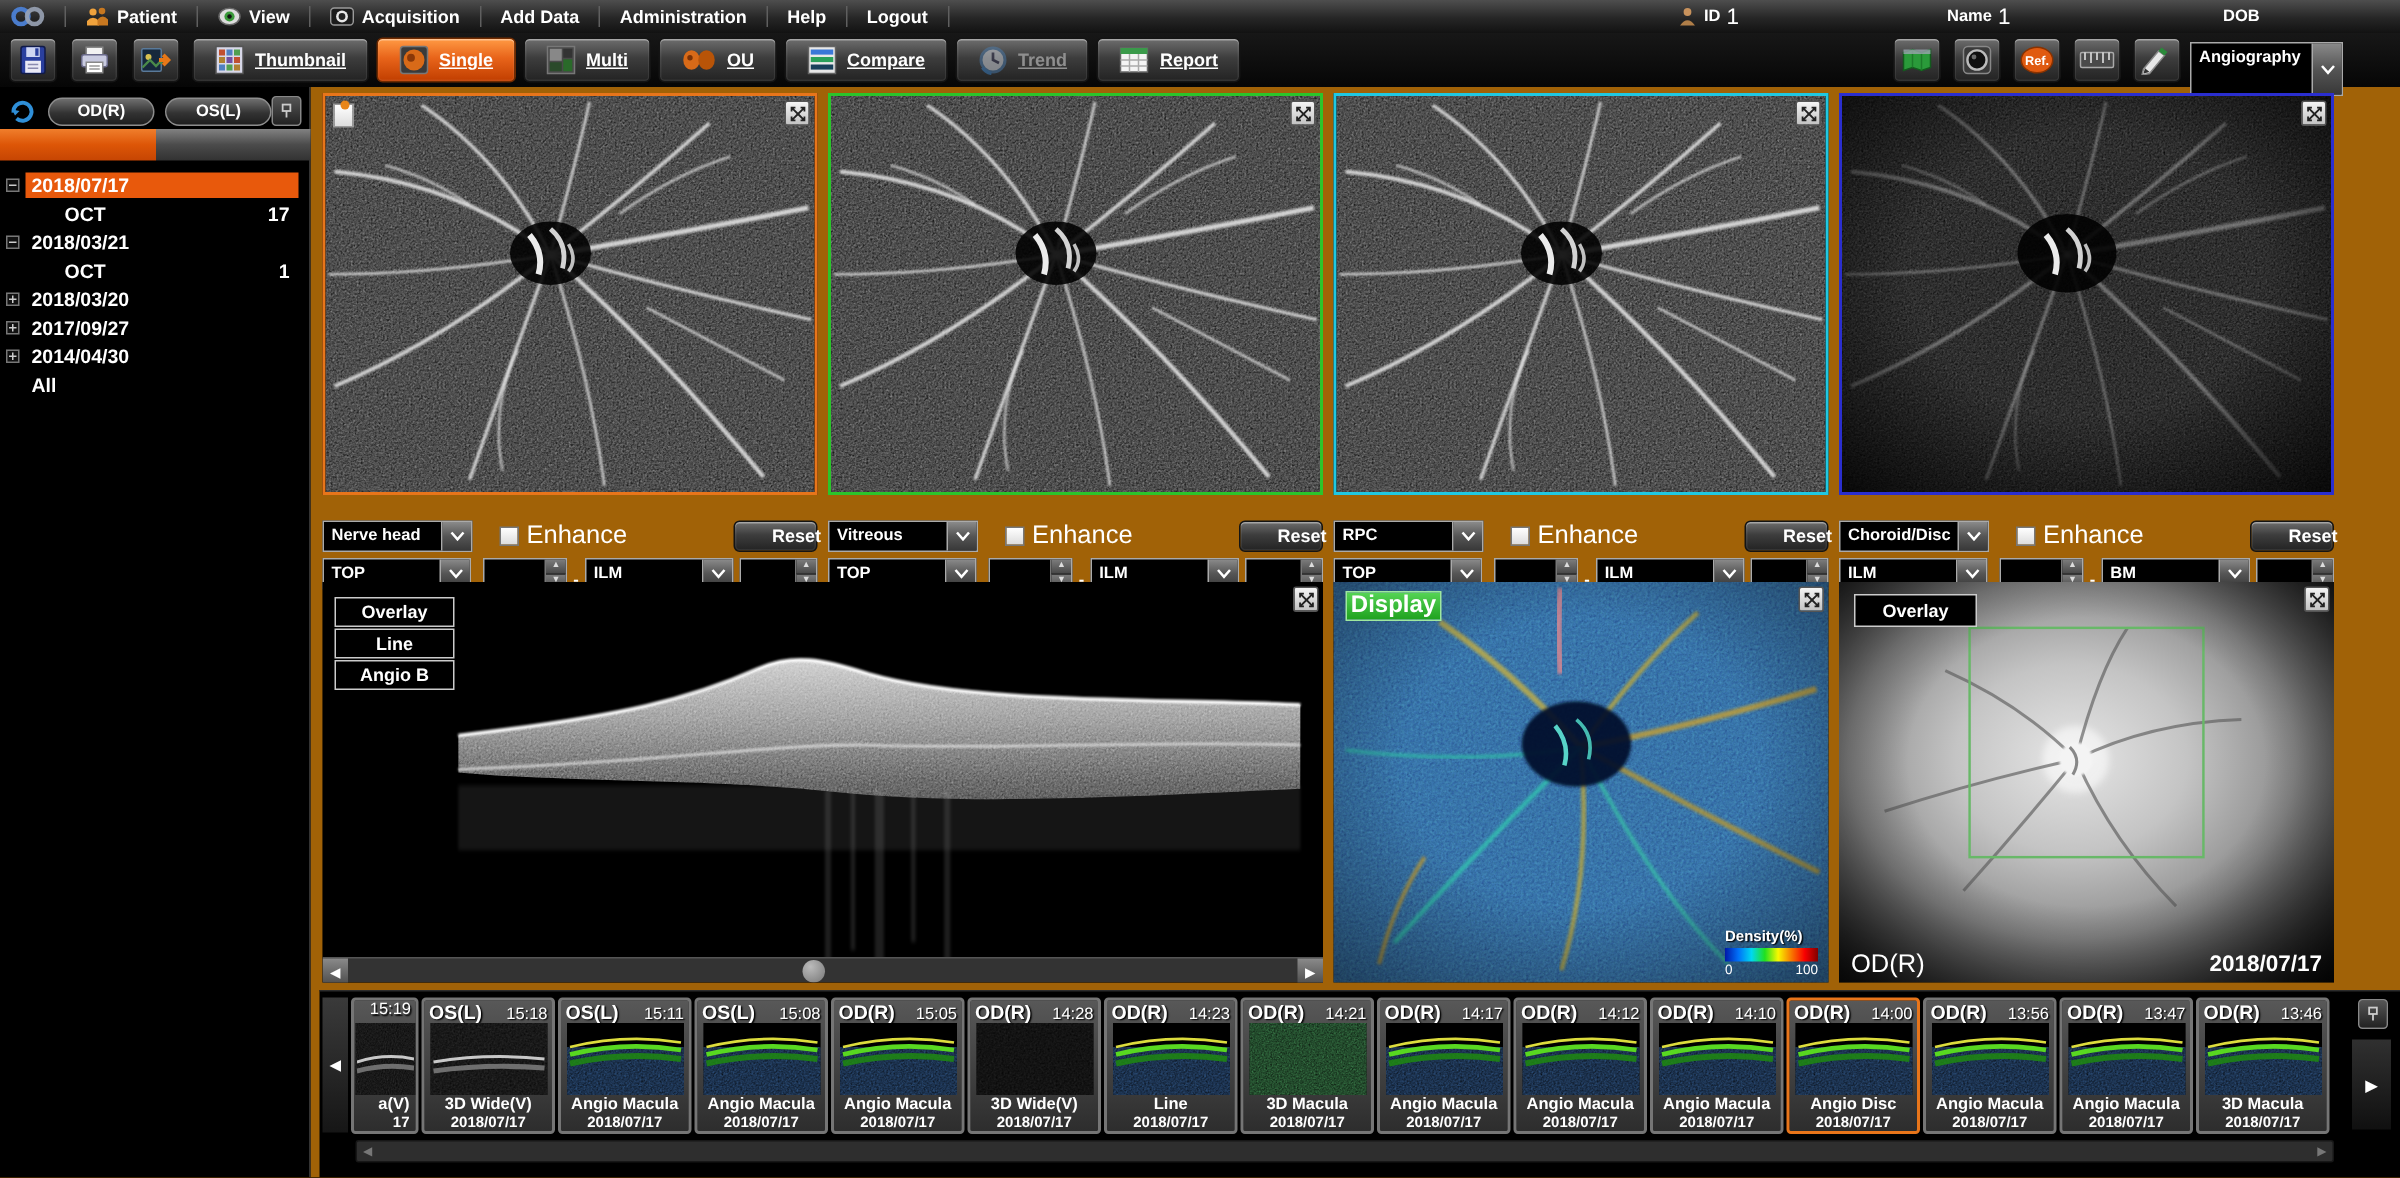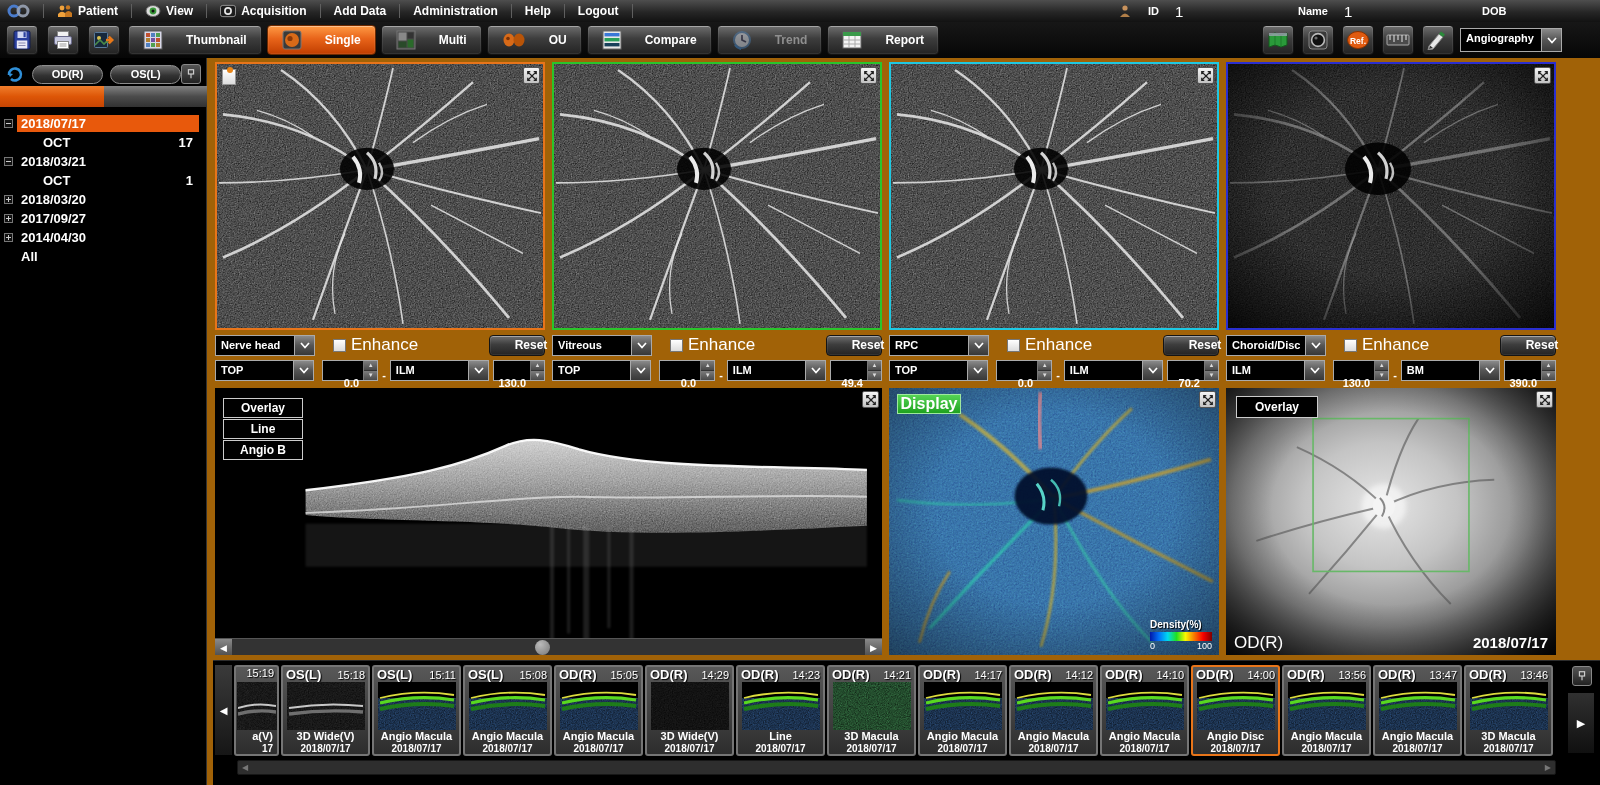--- a/index.html
+++ b/index.html
@@ -7,38 +7,38 @@
   #app{position:relative;width:1600px;height:785px;background:#a16207;overflow:hidden;}
 
   
   #menubar{position:absolute;left:0;top:0;width:1600px;height:22px;
     background:linear-gradient(#4e4e4e,#262626 55%,#121212);display:flex;align-items:center;}
   #menu-items{display:flex;align-items:center;height:100%;}
   .menu-item{display:flex;align-items:center;gap:5px;color:#fff;font-weight:bold;font-size:12px;padding:0 4px;cursor:default;}
   .sep{width:1px;height:14px;background:#5f5f5f;margin:0 9px;}
   .mi-ic{width:16px;height:16px;display:inline-flex;}
   #logo{width:30px;height:18px;margin-left:4px;display:flex;}
-  .patinfo{position:absolute;top:0;height:22px;display:flex;align-items:center;gap:16px;color:#fff;font-size:11px;font-weight:bold;}
+  .patinfo{position:absolute;top:0;height:22px;display:flex;align-items:center;gap:4px;color:#fff;font-size:11px;font-weight:bold;}
   .patinfo .big{font-size:15px;font-weight:normal;}
   #pat-id{left:1118px;} #pat-name{left:1298px;} #pat-dob{left:1482px;}
 
   
   #toolbar{position:absolute;left:0;top:22px;width:1600px;height:36px;background:linear-gradient(#171717,#060606);}
   .btn3d{background:linear-gradient(#6e6e6e,#3d3d3d 45%,#232323);border:1px solid #141414;border-radius:4px;
     box-shadow:inset 0 1px 0 rgba(255,255,255,.35), inset 0 0 0 1px rgba(255,255,255,.07);}
   .iconbtn{width:32px;height:30px;display:flex;align-items:center;justify-content:center;}
   #file-buttons{position:absolute;left:6px;top:3px;display:flex;gap:9px;}
   #view-buttons{position:absolute;left:128px;top:3px;display:flex;gap:5px;}
-  .viewbtn{height:30px;display:flex;align-items:center;gap:23px;padding:0 14px;color:#fff;font-weight:bold;font-size:12px;}
+  .viewbtn{height:30px;display:flex;align-items:center;gap:7px;padding:0 14px;color:#fff;font-weight:bold;font-size:12px;text-decoration:underline;}
   .viewbtn.active{background:linear-gradient(#ff9a44,#e8641a 45%,#c13e00);border-color:#6e2a00;}
   .viewbtn.disabled{color:#8f8f8f;}
   .viewbtn.disabled .ic{opacity:.45;}
   #tool-buttons{position:absolute;right:146px;top:3px;display:flex;gap:8px;}
   .ic{display:inline-flex;align-items:center;justify-content:center;}
-  #mode-select{position:absolute;right:38px;top:6px;width:102px;height:24px;}
+  #mode-select{position:absolute;right:38px;top:6px;width:102px;height:36px;}
 
   
   .dd{display:flex;height:21px;background:#000;border:1px solid #aaa;align-items:stretch;}
   .dd-label{flex:1;color:#fff;font-size:11px;font-weight:bold;padding:3px 4px 0 5px;white-space:nowrap;overflow:hidden;}
   .dd-btn{width:20px;background:linear-gradient(#8a8a8a,#555 50%,#383838);border-left:1px solid #aaa;display:flex;align-items:center;justify-content:center;}
   .spin{display:flex;height:21px;background:#000;border:1px solid #aaa;}
   .spin-val{flex:1;color:#fff;font-size:11px;font-weight:bold;text-align:right;padding:3px 4px 0 0;margin-top:13px;}
   .spin-arrows{width:14px;display:flex;flex-direction:column;border-left:1px solid #777;}
   .spin-arrows span{flex:1;background:linear-gradient(#7c7c7c,#4a4a4a);color:#ddd;font-size:6px;line-height:9px;text-align:center;}
   .spin-arrows span+span{border-top:1px solid #333;}
@@ -67,21 +67,21 @@
   .trow.child{padding-left:22px;}
 
   
   .apanel{position:absolute;top:62px;width:330px;}
   .frame{position:relative;width:330px;height:268px;background:#000;border:2px solid #888;overflow:hidden;}
   .fill{width:100%;height:100%;display:block;}
   .expand{position:absolute;right:3px;top:3px;width:17px;height:17px;background:linear-gradient(#f4f4f4,#c2c2c2);
     border:1px solid #555;border-radius:2px;display:flex;align-items:center;justify-content:center;z-index:5;}
   .noteic{position:absolute;left:5px;top:5px;width:14px;height:16px;background:linear-gradient(#fff,#ddd);border:1px solid #999;z-index:5;}
   .noteic::before{content:"";position:absolute;left:4px;top:-3px;width:6px;height:6px;background:#e8861a;border-radius:50%;}
-  .rowA{display:flex;align-items:center;height:22px;margin-top:4px;}
+  .rowA{display:flex;align-items:center;height:22px;margin-top:16px;}
   .rowB{display:flex;align-items:flex-end;height:22px;margin-top:3px;}
   .rowA .dd{width:100px;}
   .rowA .chk{margin-left:18px;}
   .rowA .chklab{color:#fff;font-size:17px;font-weight:normal;margin-left:5px;}
   .rowA .resetbtn{margin-left:auto;padding-left:28px;}
   .rowB .dd{width:100px;}
   .rowB .spin{width:56px;margin-left:8px;}
   .rowB .dash{color:#fff;font-weight:bold;margin:0 4px;font-size:11px;}
   .rowB .dd2{width:100px;margin-left:0;}
   .rowB .spin2{width:52px;margin-left:4px;}
@@ -1066,21 +1066,21 @@
               <path d="M2,16 Q39,7 76,13" stroke="#e8e840" stroke-width="1.8" fill="none" opacity=".95"></path>
               <path d="M2,21 Q39,12 76,18" stroke="#58d820" stroke-width="3.2" fill="none"></path>
               <path d="M2,27 Q39,19 76,24" stroke="#1f8a10" stroke-width="4" fill="none" opacity=".85"></path>
             </svg></div>
     <div class="th-type">Angio Macula</div>
     <div class="th-date">2018/07/17</div>
   </div>
         <div class="thumb">
     <div class="th-head">
       <span class="th-eye">OD(R)</span>
-      <span class="th-time">14:29</span>
+      <span class="th-time">14:28</span>
     </div>
     <div class="th-img"><svg width="100%" height="100%" viewBox="0 0 78 48" preserveAspectRatio="none">
               <rect width="78" height="48" fill="#000"></rect>
               <rect width="78" height="48" filter="url(#nz-gray)" opacity=".12"></rect>
             </svg></div>
     <div class="th-type">3D Wide(V)</div>
     <div class="th-date">2018/07/17</div>
   </div>
         <div class="thumb">
     <div class="th-head">

